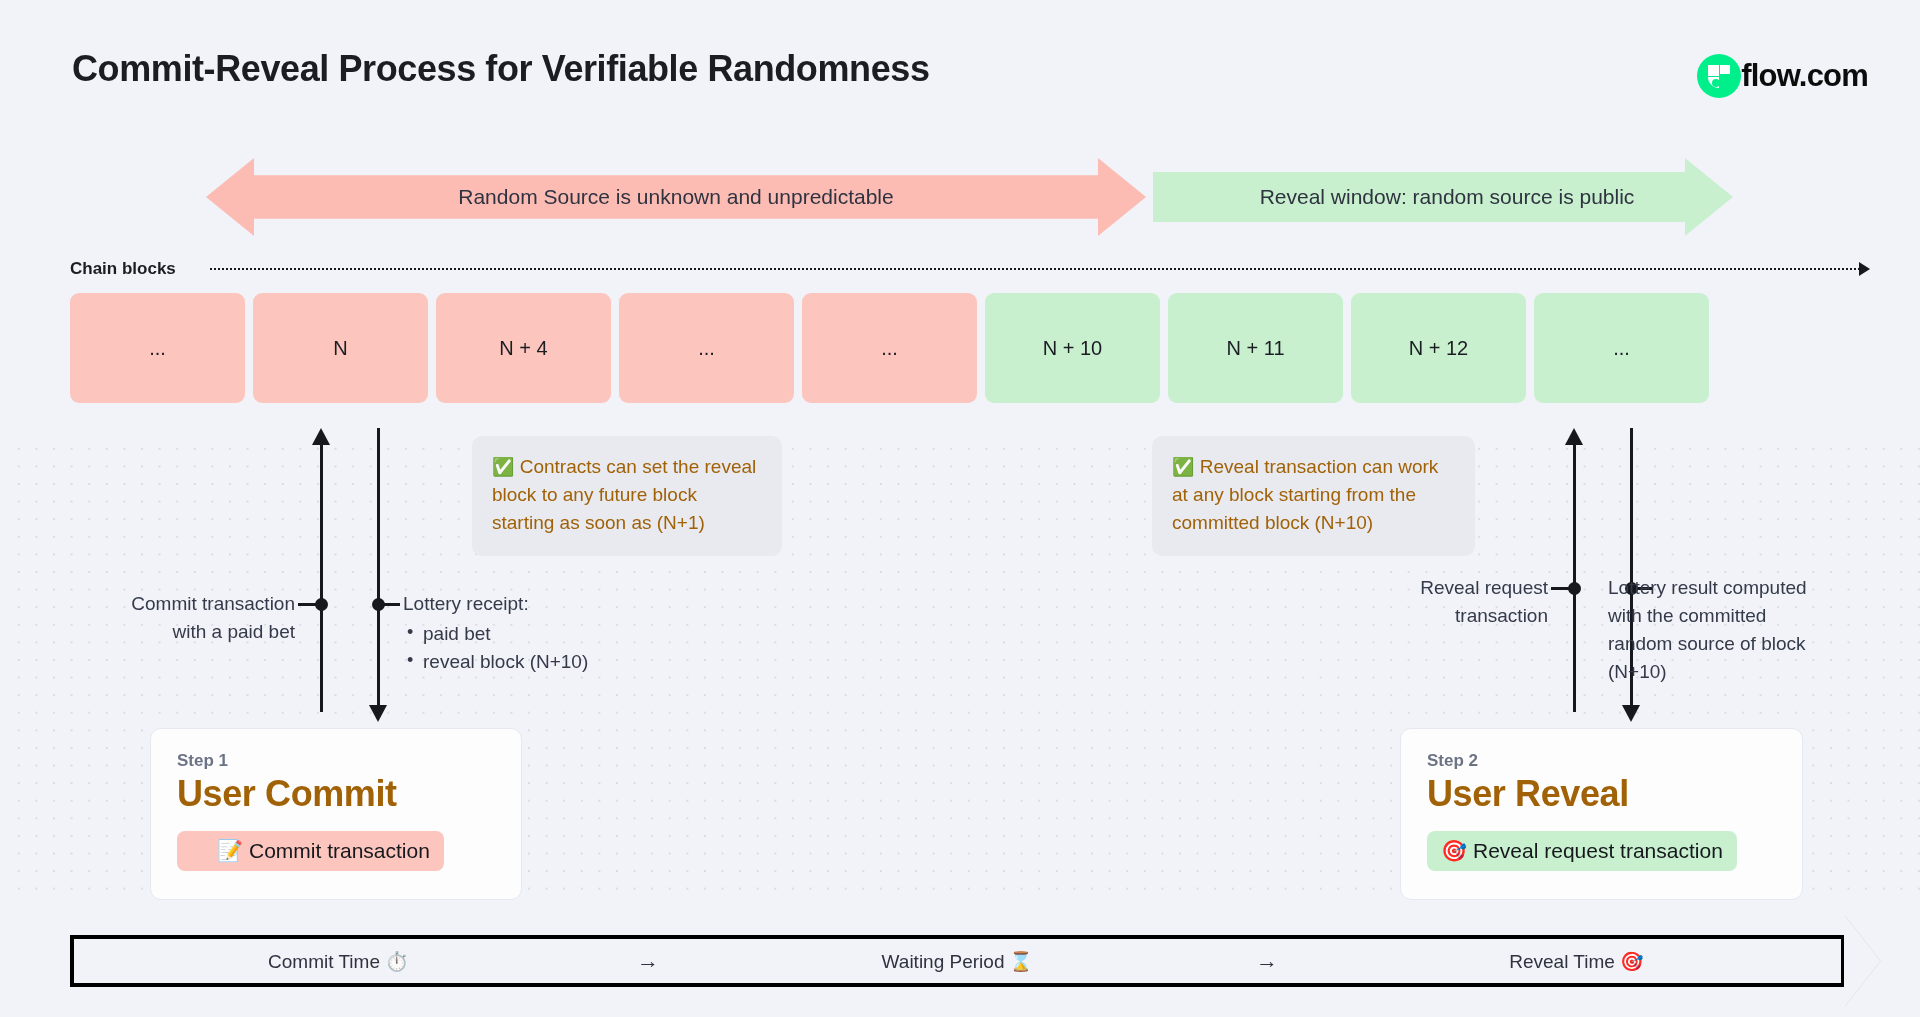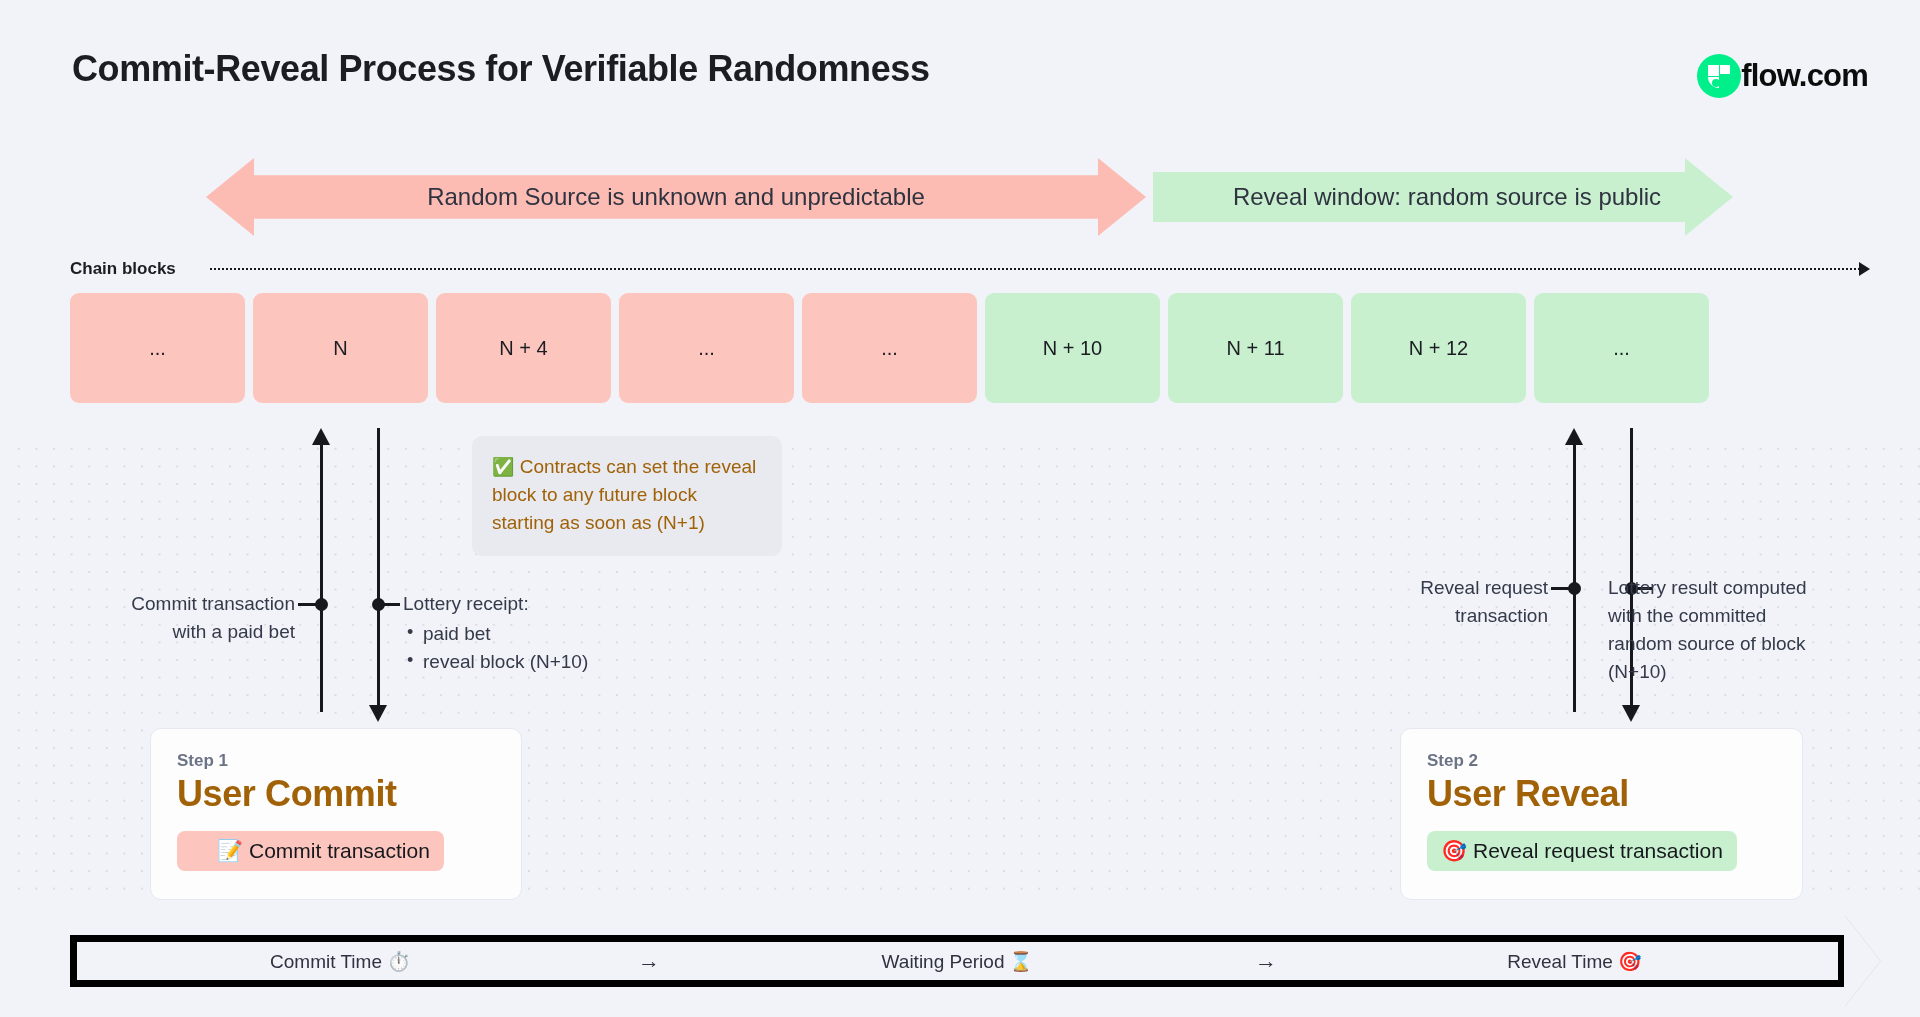--- a/index.html
+++ b/index.html
@@ -26,21 +26,21 @@
   .logo-mark .g2 { position:absolute; left:23px; top:11px; width:10px; height:9px; background:#fff; }
   .logo-mark .g3 { position:absolute; left:11px; top:23px; width:11px; height:11px; background:#fff; border-radius:0 0 0 11px; }
   .logo-mark .hole { position:absolute; left:14.5px; top:25px; width:8px; height:8px; background:#00ef8b; border-radius:50%; }
   .logo-text { font-size: 31px; font-weight: 700; color: #0c0c0d; letter-spacing: -0.8px; }
 
   
   .banner-row { position: absolute; left: 0; top: 158px; width: 1920px; height: 78px; }
   .banner {
     position: absolute; top: 0; height: 78px;
     display: flex; align-items: center; justify-content: center;
-    font-size: 24px; color: #2f3340;
+    font-size: 21px; color: #2f3340;
   }
   .banner span { position: relative; z-index: 2; }
   .banner-pink {
     left: 196px; width: 940px;
     background: #fcbcb4;
     clip-path: polygon(0 50%, 48px 0, 48px 22%, calc(100% - 48px) 22%, calc(100% - 48px) 0, 100% 50%, calc(100% - 48px) 100%, calc(100% - 48px) 78%, 48px 78%, 48px 100%);
   }
   .banner-green {
     left: 1143px; width: 580px;
     background: #c8f0cf;
@@ -127,21 +127,21 @@
     font-size: 21px; color: #16181d; white-space: nowrap;
   }
   .step-pill.pink { background: #fcc6be; padding-left: 40px; }
   .step-pill.green { background: #c8f0cf; }
   #step-1 { left: 140px; top: 728px; width: 372px; }
   #step-2 { left: 1390px; top: 728px; width: 403px; }
 
   
   .timeline {
     position: absolute; left: 60px; top: 935px; width: 1775px; height: 52px;
-    background: #f1f3f8; border: 7px solid #000000;
+    background: #f1f3f8; border: 4px solid #000000;
     display: flex; align-items: center;
   }
   .timeline-arrow {
     position: absolute; left: 1834px; top: 915px; width: 0; height: 0;
     border-left: 36px solid #f1f3f8;
     border-top: 46px solid transparent; border-bottom: 46px solid transparent;
     filter: drop-shadow(1px 0 0 #e2e5ec);
   }
   .tl-cell {
     flex: 1; text-align: center; font-size: 19px; color: #2f3340; white-space: nowrap;
@@ -191,20 +191,24 @@
       <div class="block green">N + 12</div>
       <div class="block green">...</div>
     </div>
 
   <div class="dotfield"></div>
 
   <div class="callout" id="callout-1">
     <span class="chk">✅</span>
     <span>Contracts can set the reveal block to any future block starting as soon as (N+1)</span>
   </div>
+  <div class="callout" id="callout-2">
+    <span class="chk">✅</span>
+    <span>Reveal transaction can work at any block starting from the committed block (N+10)</span>
+  </div>
 
   <div class="vhead up" style="left:302px; top:428px;"></div>
   <div class="vline" style="left:310px; top:444px; height:268px;"></div>
   <div class="stub" style="left:288px; top:603px; width:26px;"></div>
   <div class="knob" style="left:305px; top:598px;"></div>
   <div class="anno" style="left:95px; top:590px; width:190px; text-align:right;">Commit transaction with a paid bet</div>
 
   <div class="vline" style="left:367px; top:428px; height:282px;"></div>
   <div class="vhead down" style="left:359px; top:705px;"></div>
   <div class="stub" style="left:364px; top:603px; width:26px;"></div>

